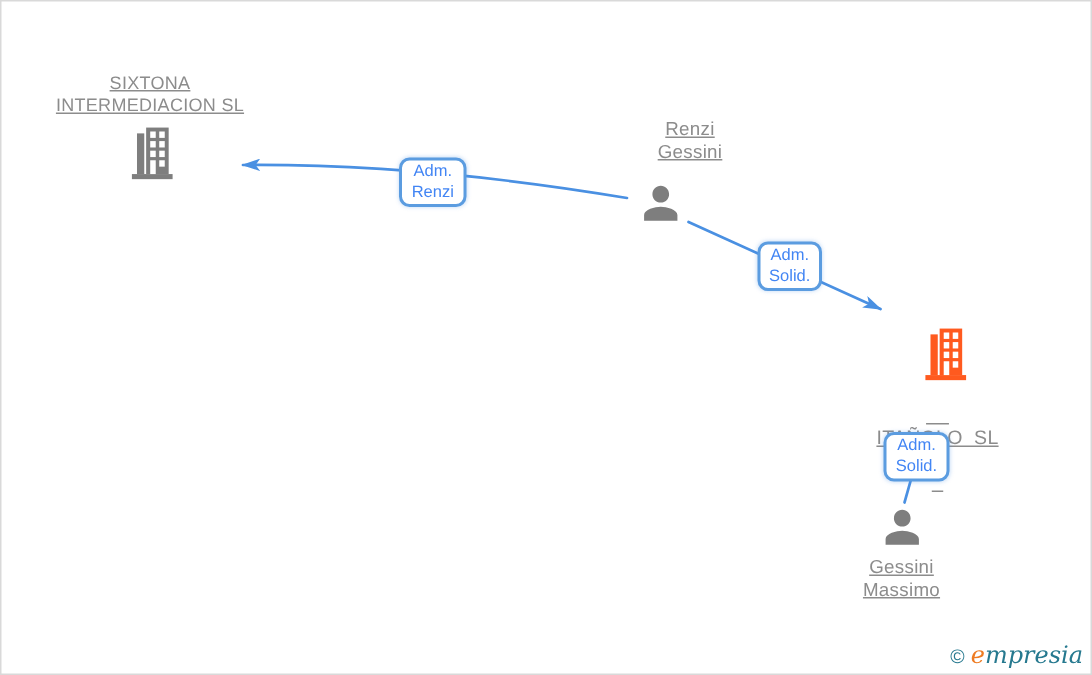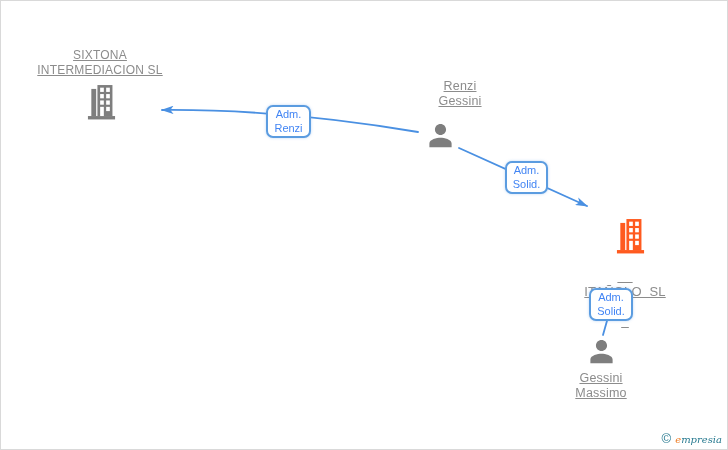--- a/index.html
+++ b/index.html
@@ -30,21 +30,21 @@
     border-radius:7px;color:var(--label-text);font-size:11px;line-height:13.5px;
     display:flex;flex-direction:column;align-items:center;justify-content:center;
     box-shadow:0 0 3px rgba(74,144,226,.35);
     text-align:center;
   }
   .logo{
     position:absolute;right:5px;bottom:3px;display:flex;align-items:baseline;gap:4px;
     cursor:pointer;
   }
   .logo .c{color:var(--logo-teal);font-size:13px;}
-  .logo .brand{font-family:"DejaVu Serif","Liberation Serif",serif;font-style:italic;font-size:10px;color:var(--logo-teal);}
+  .logo .brand{font-family:"DejaVu Serif","Liberation Serif",serif;font-style:italic;font-size:16px;color:var(--logo-teal);}
   .logo .brand .init{color:var(--logo-orange);font-style:italic;}
 </style>
 </head>
 <body>
 
 <div class="canvas">
 
   <svg class="edges" viewBox="0 0 728 450">
     <defs>
       <marker id="arrowhead" viewBox="0 0 12 8" refX="11" refY="4" markerWidth="7" markerHeight="4.7" orient="auto">

